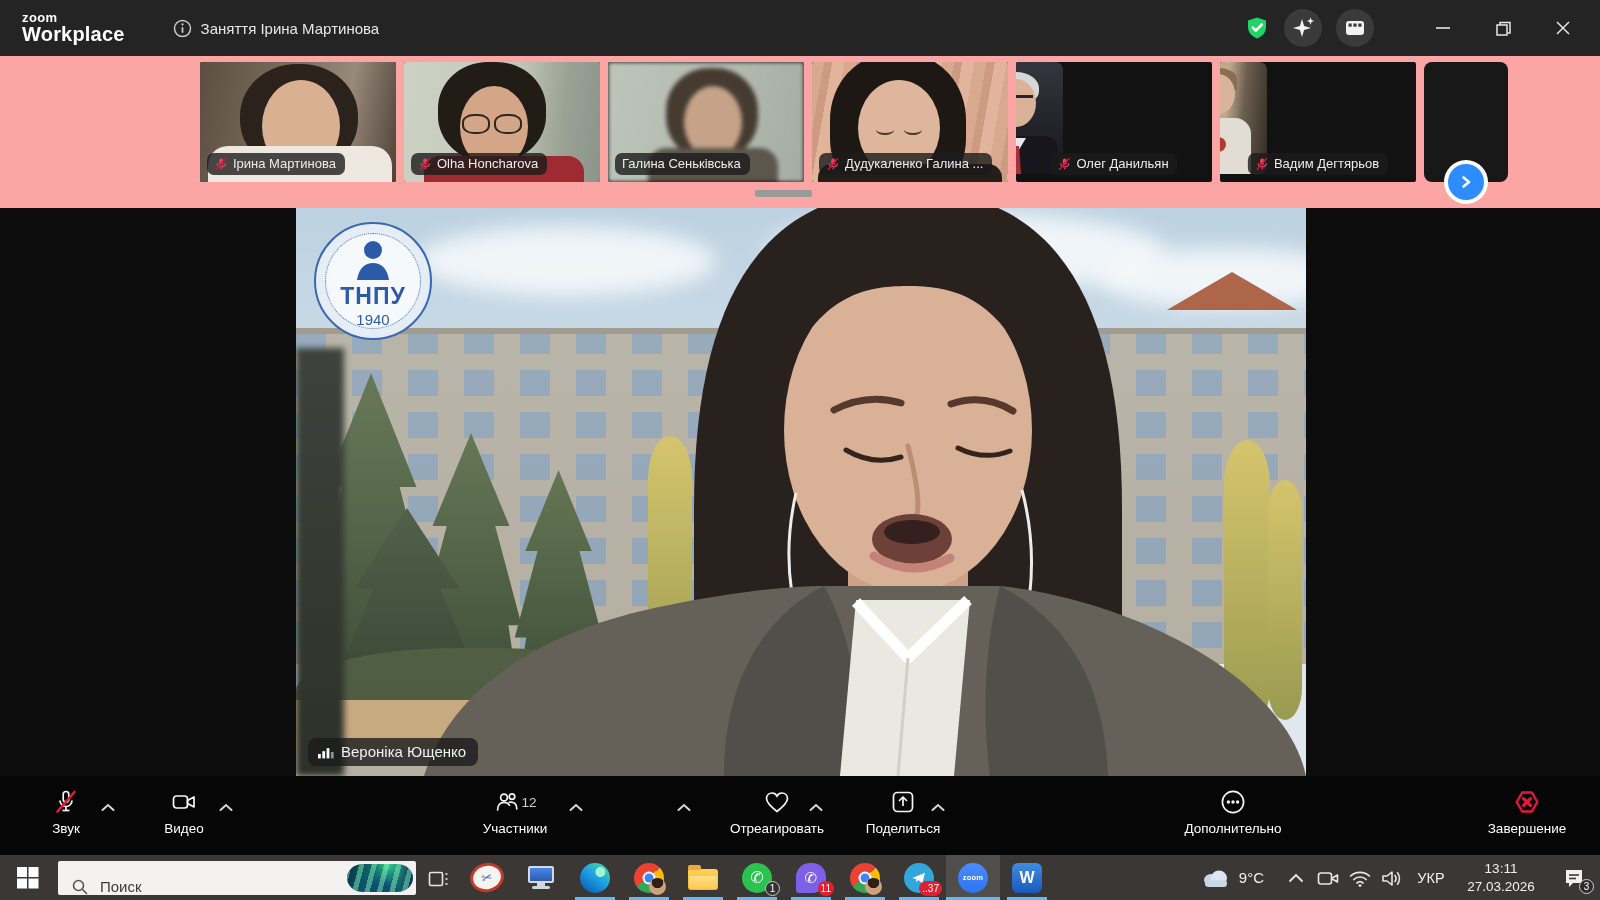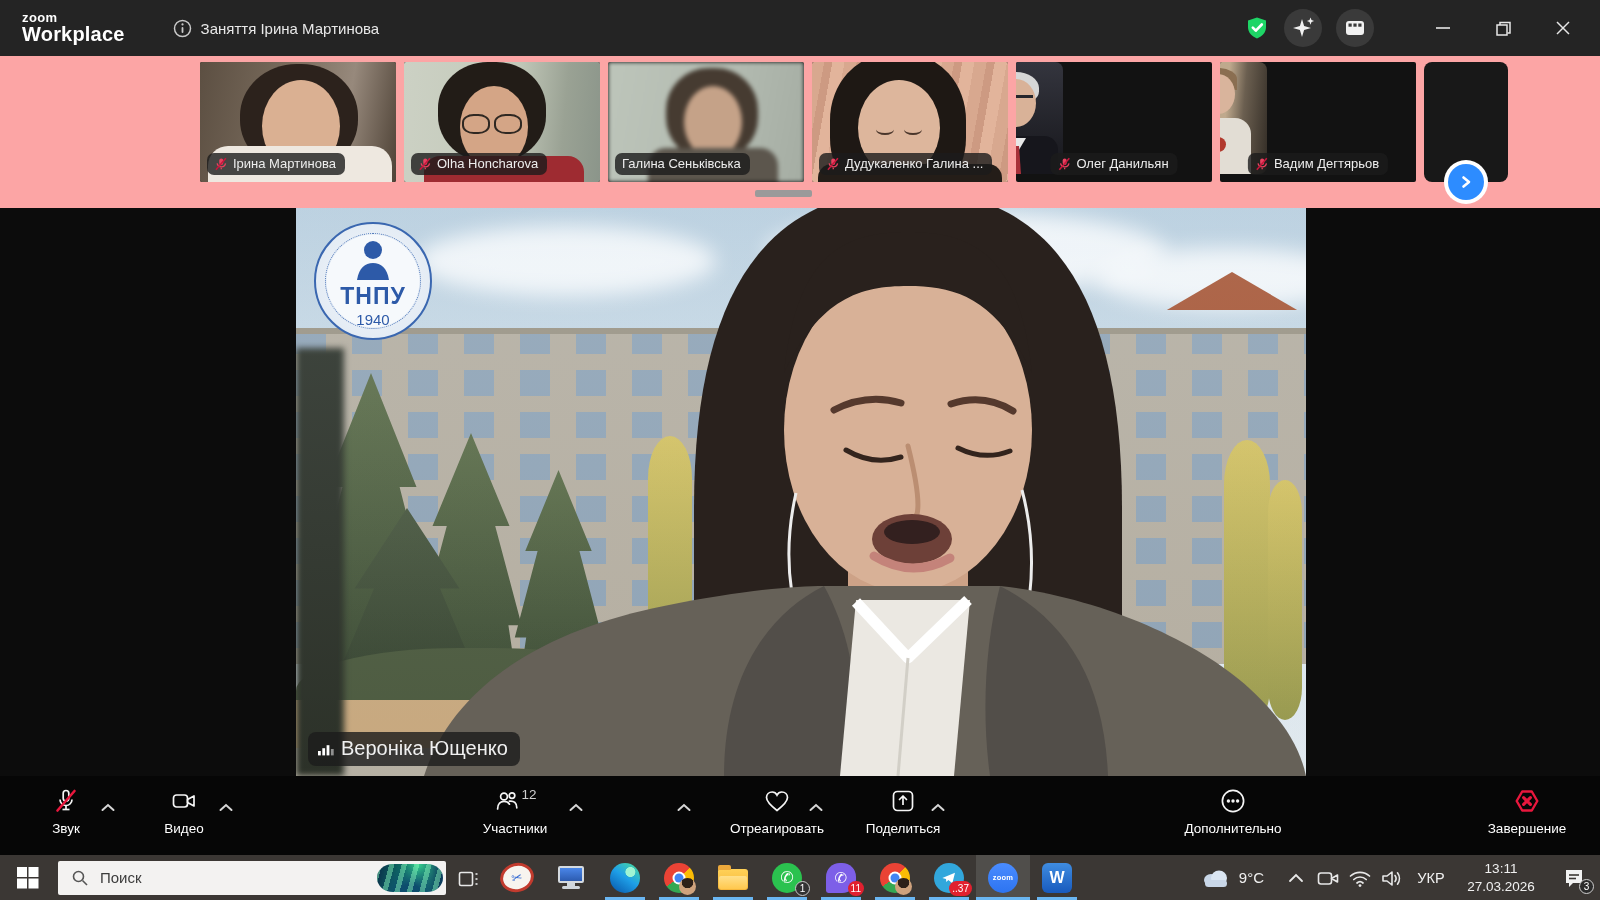--- a/index.html
+++ b/index.html
@@ -102,34 +102,34 @@
   .logo-shield{position:absolute;left:152px;top:10px;width:100px;height:126px;z-index:6;
       clip-path:polygon(50% 0,92% 7%,100% 16%,100% 58%,88% 82%,50% 100%,12% 82%,0 58%,0 16%,8% 7%);background:#d8342e;}
   .logo-shield .in{position:absolute;inset:4px;clip-path:polygon(50% 0,92% 7%,100% 16%,100% 58%,88% 82%,50% 100%,12% 82%,0 58%,0 16%,8% 7%);background:#2d55a8;}
   .ribbon{position:absolute;left:11%;top:4px;width:78%;height:22px;background:#f0c23c;clip-path:polygon(0 42%,14% 0,86% 0,100% 42%,86% 100%,14% 100%);
       display:flex;align-items:center;justify-content:center;color:#c0392b;font-size:10px;font-weight:700;}
   .book{position:absolute;left:50%;transform:translateX(-50%);top:42px;width:62px;height:36px;background:#f0c23c;
       clip-path:polygon(0 14%,45% 0,50% 9%,55% 0,100% 14%,100% 100%,55% 88%,50% 97%,45% 88%,0 100%);
       display:flex;align-items:center;justify-content:center;color:#c0392b;font-size:20px;font-weight:800;}
   .shield-abbr{position:absolute;left:0;right:0;bottom:16px;text-align:center;color:#f0c23c;font-size:9.5px;letter-spacing:1px;font-weight:700;}
   .mainpill{position:absolute;left:12px;bottom:10px;z-index:7;display:flex;align-items:center;gap:7px;background:rgba(28,28,28,.8);
-      border-radius:8px;padding:5px 12px 6px 9px;color:#f0f0f0;font-size:20px;}
+      border-radius:8px;padding:5px 12px 6px 9px;color:#f0f0f0;font-size:15px;}
 
   
   .ztoolbar{position:absolute;left:0;top:776px;width:1600px;height:79px;background:#060606;}
   .zbtn{position:absolute;top:0;height:79px;display:flex;flex-direction:column;align-items:center;cursor:pointer;}
-  .zic{margin-top:11px;height:30px;display:flex;gap:0;}
+  .zic{margin-top:11px;height:30px;display:flex;align-items:center;gap:0;}
   .zcount{color:#cfcfcf;font-size:13.5px;}
   .zlabel{margin-top:4px;color:#fff;font-size:13.5px;white-space:nowrap;}
   .zchev{position:absolute;top:22px;cursor:pointer;}
 
   
   .taskbar{position:absolute;left:0;top:855px;width:1600px;height:45px;background:#3b3734;display:flex;align-items:center;}
   .tstart{width:56px;height:45px;display:flex;align-items:center;justify-content:center;}
-  .tsearch{position:relative;width:388px;height:34px;background:#f3f2f1;display:flex;align-items:center;margin-left:2px;border-radius:2px;}
+  .tsearch{position:relative;width:358px;height:34px;background:#f3f2f1;display:flex;align-items:flex-end;margin-left:2px;border-radius:2px;}
   .tsearch .mag{margin-left:14px;}
   .tsearch .stext{margin-left:12px;color:#3c3c3c;font-size:15px;}
   .aurora{position:absolute;right:3px;top:3px;bottom:3px;width:66px;border-radius:16px/14px;overflow:hidden;
       background:radial-gradient(ellipse at 50% 120%,#0d4d6e 28%,rgba(0,0,0,0) 70%),
                  linear-gradient(100deg,#0a2e4a,#0e6b63 35%,#36d08e 58%,#0b3c5d 92%);}
   .aurora::before{content:"";position:absolute;inset:0;background:repeating-linear-gradient(105deg,rgba(140,255,190,.45) 0 5px,rgba(0,0,0,0) 5px 12px);}
   .ttaskview{width:44px;height:45px;display:flex;align-items:center;justify-content:center;}
   .tapps{display:flex;}
   .slot{position:relative;width:54px;height:45px;display:flex;align-items:center;justify-content:center;cursor:pointer;}
   .slot.run::after{content:"";position:absolute;left:7px;right:7px;bottom:0;height:3px;background:#6ab6f2;}

